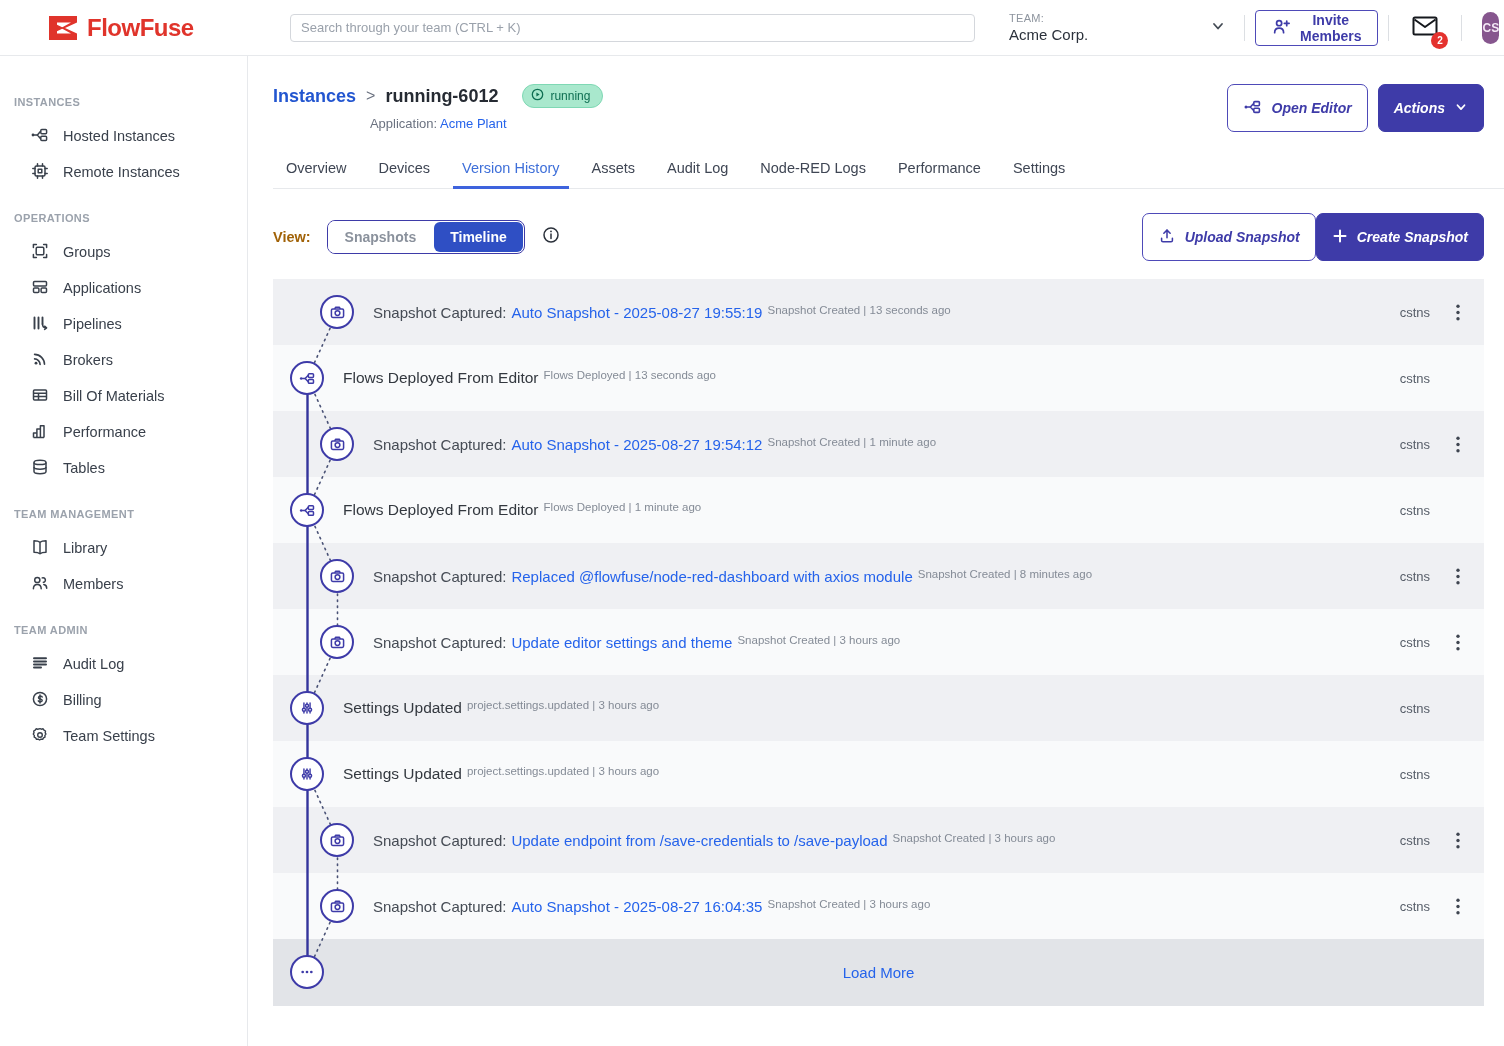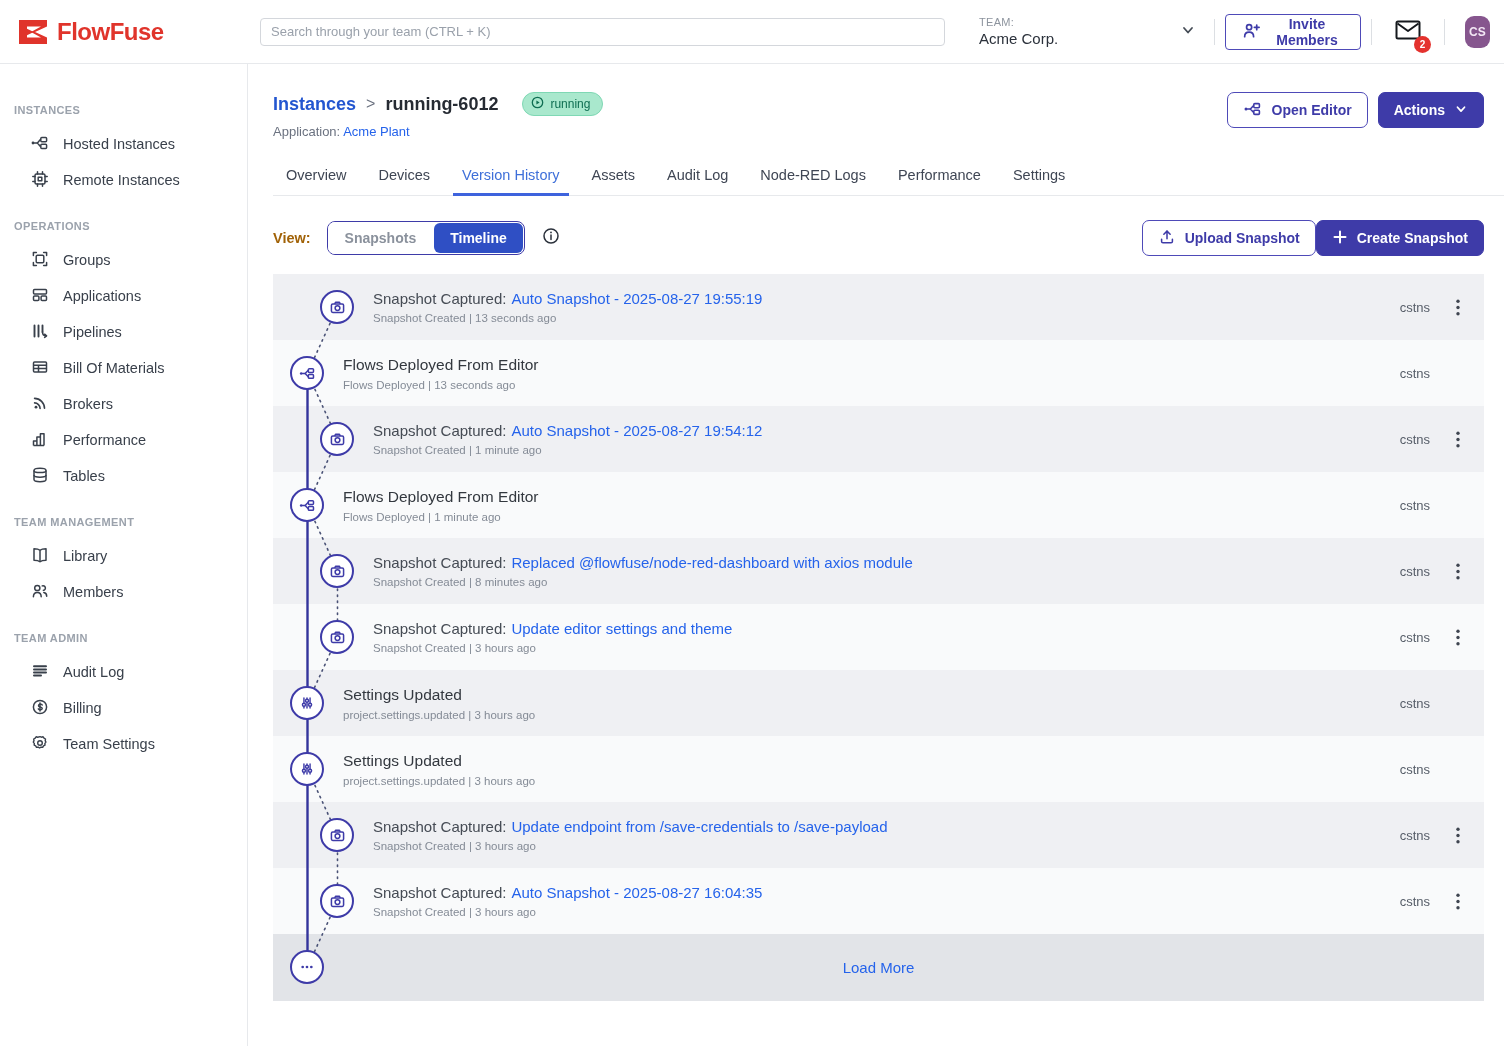--- a/index.html
+++ b/index.html
@@ -1,20 +1,20 @@
 <!DOCTYPE html>
 <html><head>
 <meta charset="utf-8">
 <style>
   * { box-sizing: border-box; margin: 0; padding: 0; }
   html,body { width:1504px; height:1046px; overflow:hidden; background:#fff;
     font-family:"Liberation Sans", sans-serif; color:#39404B; }
 
   
-  .topbar { height:64px; display:flex; align-items:center; border-bottom:1px solid #E7E9EC; background:#fff; }
+  .topbar { height:56px; display:flex; align-items:center; border-bottom:1px solid #E7E9EC; background:#fff;padding-left:30px; }
   .logo { display:flex; align-items:center; gap:9px; padding-left:18px; width:242px; flex:none; }
   .logo-mark { width:30px; height:26px; position:relative; flex:none; }
   .logo-word { font-size:24px; font-weight:bold; color:#E0342B; letter-spacing:-0.5px; }
   .search-wrap { flex:none; margin-left:18px; }
   .search-input { width:685px; height:28px; border:1px solid #D4D7DC; border-radius:4px; padding:0 10px;
     font-size:13px; color:#39404B; outline:none; font-family:"Liberation Sans", sans-serif; }
   .search-input::placeholder { color:#9AA1AB; }
   .team-block { margin-left:34px; display:flex; align-items:center; cursor:pointer; width:225px; flex:none; }
   .team-texts { display:flex; flex-direction:column; gap:2px; }
   .team-label { font-size:11px; color:#8D949E; letter-spacing:.3px; }
@@ -42,25 +42,25 @@
   .main { flex:1; padding:0 20px 0 25px; }
 
   
   .page-head { display:flex; justify-content:space-between; align-items:flex-start; margin-top:28px; }
   .crumb-line { display:flex; align-items:center; gap:10px; }
   .crumb-parent { color:#2356D0; font-size:18px; font-weight:bold; text-decoration:none; cursor:pointer; }
   .crumb-sep { color:#6B7280; font-size:16px; }
   .crumb-current { color:#262B33; font-size:18px; font-weight:bold; }
   .status-badge { margin-left:14px; display:flex; align-items:center; gap:6px; background:#A9E8CD;
     border:1px solid #7FD8B4; color:#0F6E52; font-size:12px; border-radius:12px; padding:3px 12px 3px 8px; }
-  .app-line { margin-top:8px; font-size:13px; color:#6B7280; }
+  .app-line { margin-top:8px; font-size:13px; color:#6B7280;text-align:center; }
   .app-link { color:#2563EB; cursor:pointer; }
   .head-buttons { display:flex; gap:10px; }
-  .btn { display:inline-flex; align-items:center; gap:9px; height:36px; padding:0 15px; border-radius:7px;
-    font-size:14px; font-weight:bold; cursor:pointer; font-family:"Liberation Sans", sans-serif; }
+  .btn { display:inline-flex; align-items:center; gap:9px; height:48px; padding:0 15px; border-radius:7px;
+    font-size:14px; font-weight:bold; cursor:pointer; font-family:"Liberation Sans", sans-serif;font-style:italic; }
   .btn-outline { background:#fff; border:1.5px solid #4E4AB8; color:#3E3BA8; }
   .btn-solid { background:#3E3BA8; border:1.5px solid #3E3BA8; color:#fff; }
 
   
   .tabs { display:flex; gap:6px; margin-top:18px; border-bottom:1px solid #E7E9EC; margin-right:-20px; }
   .tab { padding:10px 13px 12px; font-size:14.5px; color:#3F4654; cursor:pointer; position:relative; }
   .tab.active { color:#3E6FD9; }
   .tab.active::after { content:""; position:absolute; left:4px; right:4px; bottom:-1px; height:3px; background:#3E63DD; }
 
   
@@ -72,21 +72,21 @@
   .seg.inactive { color:#8A919C; background:#fff; }
   .seg.active { background:#2F4FC4; color:#fff; border-radius:6px; margin:1px; padding:0 16px; }
   .toolbar-right { display:flex; }
 
   
   .timeline-wrap { position:relative; margin-top:18px; width:1211px; }
   .tl-svg { position:absolute; left:0; top:0; z-index:1; pointer-events:none; }
   .row { height:66px; display:flex; align-items:center; position:relative; z-index:0; }
   .bg-a { background:#EFF0F3; }
   .bg-b { background:#F9FAFB; }
-  .row-main { display:flex; flex-direction:column; gap:5px; }
+  .row-main { display:flex; flex-direction:row; gap:5px; }
   .pl-snap .row-main { padding-left:100px; }
   .pl-event .row-main { padding-left:70px; }
   .row-title { font-size:15px; color:#454B54; }
   .row-title .pfx { margin-right:5px; }
   .row-title.event-title { font-weight:normal; color:#33383F; font-size:15.5px; }
   .row-link { color:#2563EB; text-decoration:none; cursor:pointer; }
   .row-meta { font-size:11.5px; color:#848B96; }
   .row-right { margin-left:auto; display:flex; align-items:center; gap:16px; padding-right:14px; }
   .row-user { font-size:13px; color:#565D68; }
   .kebab { width:24px; height:28px; border:none; background:transparent; cursor:pointer; display:flex;
@@ -193,33 +193,33 @@
     </div>
     <div class="side-item">
       <span><svg width="20" height="20" viewBox="0 0 20 20" fill="none" stroke="#39404B" stroke-width="1.9" stroke-linecap="round" stroke-linejoin="round">
             <path d="M4.5 4.5v11M8.5 4.5v11M12.5 4.5v6.5"></path>
             <path d="M12.5 11c0 3 1.5 3.8 3.6 3.8" stroke-width="1.5"></path>
             <path d="M14.6 13.2l2 1.6-2 1.6" stroke-width="1.5"></path>
           </svg></span>
       <span>Pipelines</span>
     </div>
     <div class="side-item">
-      <span><svg width="20" height="20" viewBox="0 0 20 20" fill="none" stroke="#39404B" stroke-width="1.5" stroke-linejoin="round">
-            <rect x="3.5" y="5" width="13" height="10" rx="1"></rect>
-            <path d="M3.5 8.3h13M3.5 11.6h13M8.5 8.3V15"></path>
-          </svg></span>
-      <span>Bill Of Materials</span>
-    </div>
-    <div class="side-item">
       <span><svg width="20" height="20" viewBox="0 0 20 20" fill="none" stroke="#39404B" stroke-width="1.6" stroke-linecap="round">
             <circle cx="6" cy="14.2" r="1.4" fill="#39404B" stroke="none"></circle>
             <path d="M4.6 9.9c2.9 0 5.5 2.6 5.5 5.5"></path>
             <path d="M4.6 5.4c5.4 0 9.9 4.5 9.9 9.9"></path>
           </svg></span>
       <span>Brokers</span>
+    </div>
+    <div class="side-item">
+      <span><svg width="20" height="20" viewBox="0 0 20 20" fill="none" stroke="#39404B" stroke-width="1.5" stroke-linejoin="round">
+            <rect x="3.5" y="5" width="13" height="10" rx="1"></rect>
+            <path d="M3.5 8.3h13M3.5 11.6h13M8.5 8.3V15"></path>
+          </svg></span>
+      <span>Bill Of Materials</span>
     </div>
     <div class="side-item">
       <span><svg width="20" height="20" viewBox="0 0 20 20" fill="none" stroke="#39404B" stroke-width="1.5" stroke-linejoin="round">
             <path d="M3.5 16.5V12h3.4v4.5M6.9 16.5V8h3.5v8.5M10.4 16.5V4.8H14v11.7"></path>
             <path d="M3.5 16.5H14"></path>
           </svg></span>
       <span>Performance</span>
     </div>
     <div class="side-item">
       <span><svg width="20" height="20" viewBox="0 0 20 20" fill="none" stroke="#39404B" stroke-width="1.5">

